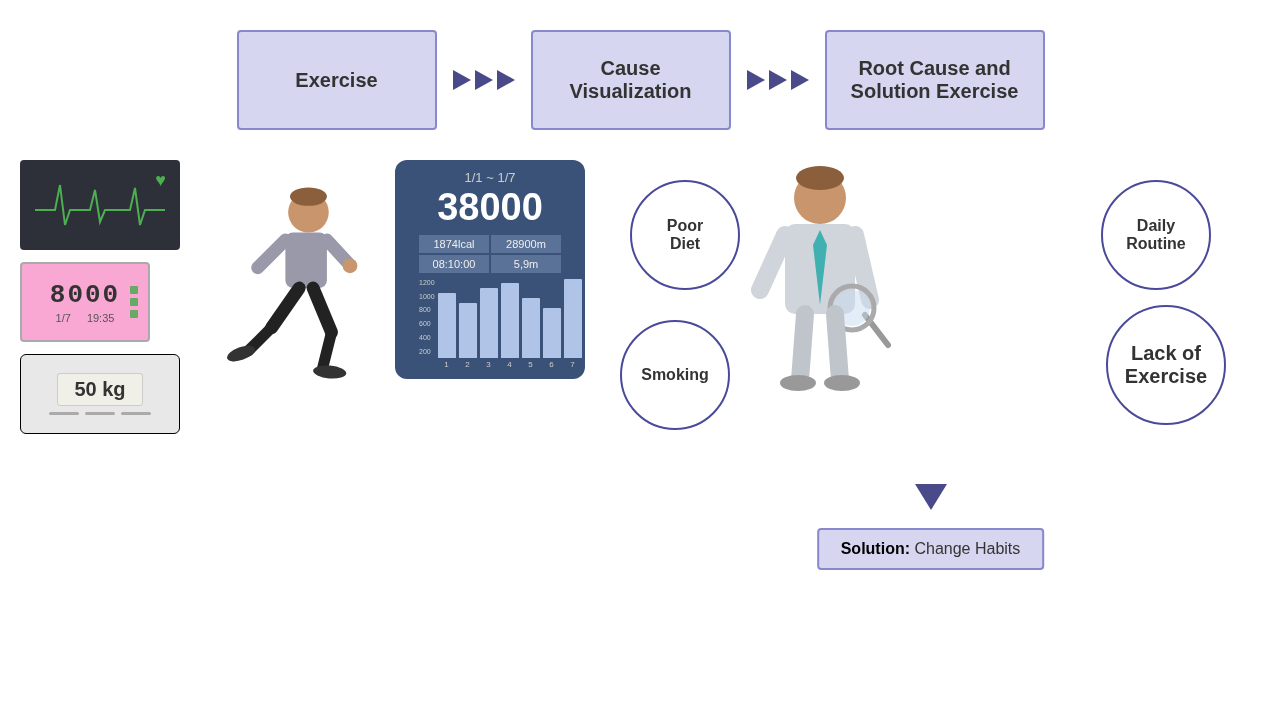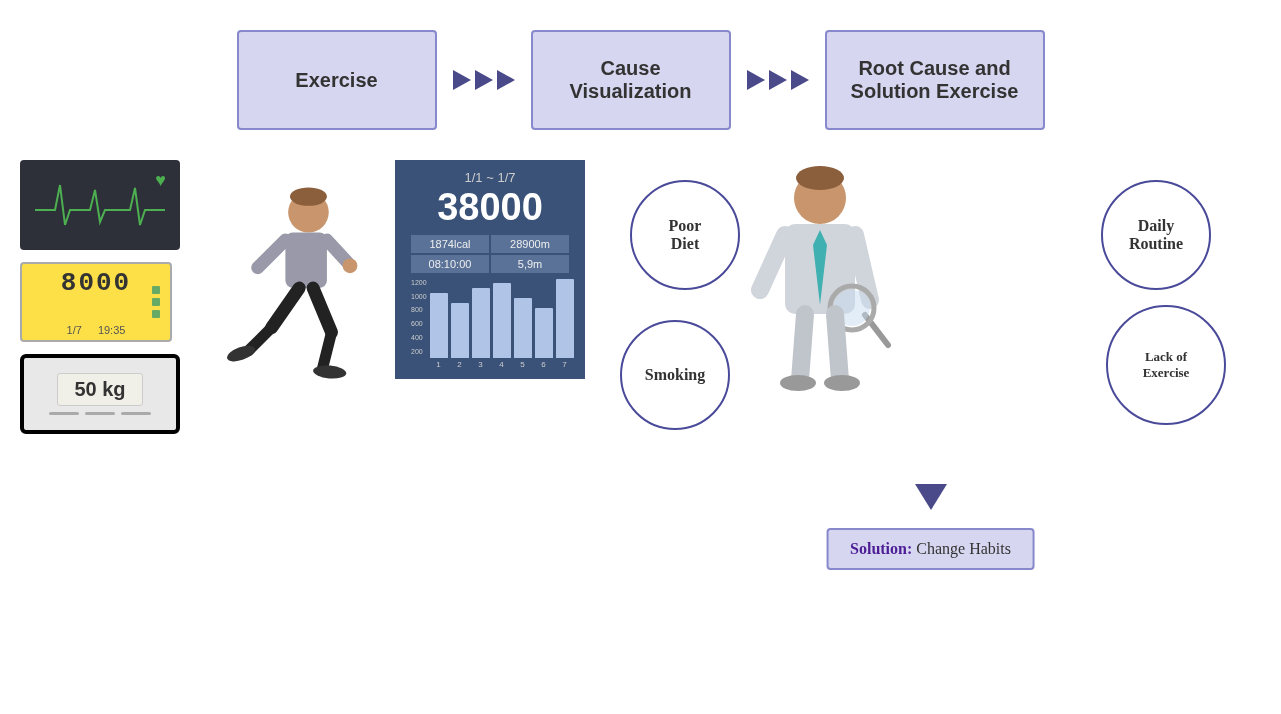--- a/index.html
+++ b/index.html
@@ -79,29 +79,29 @@
     .heart-icon {
       position: absolute;
       top: 10px;
       right: 14px;
       color: #4caf50;
       font-size: 18px;
     }
 
     
     .step-counter {
-      background: #fde047;
+      background: #f9a8d4;
       border: 2px solid #aaa;
       border-radius: 4px;
-      width: 152px;
+      width: 130px;
       height: 80px;
       display: flex;
       flex-direction: column;
       align-items: center;
-      justify-content: space-between;
+      justify-content: center;
       position: relative;
       padding: 4px 8px;
     }
     .step-counter .main-num {
       font-size: 26px;
       font-weight: bold;
       color: #333;
       font-family: 'Courier New', monospace;
       letter-spacing: 2px;
     }
@@ -124,21 +124,21 @@
     .step-dot {
       width: 8px;
       height: 8px;
       background: #66aa66;
       border-radius: 1px;
     }
 
     
     .scale-device {
       background: #e8e8e8;
-      border: 4px solid #000000;
+      border: 1px solid #000000;
       border-radius: 6px;
       width: 160px;
       height: 80px;
       display: flex;
       flex-direction: column;
       align-items: center;
       justify-content: center;
       position: relative;
     }
     .scale-display {
@@ -175,23 +175,23 @@
     
     .dataviz-panel {
       width: 200px;
       flex-shrink: 0;
       display: flex;
       align-items: flex-start;
       justify-content: center;
     }
     .data-card {
       background: #3a5278;
-      border-radius: 0;
+      border-radius: 12px;
       width: 190px;
-      padding: 10px 16px;
+      padding: 10px 24px;
       color: white;
     }
     .data-card .date-range {
       font-size: 13px;
       text-align: center;
       color: #ccc;
       margin-bottom: 2px;
     }
     .data-card .big-number {
       font-size: 38px;
@@ -221,21 +221,20 @@
     .chart-with-y {
       display: flex;
       align-items: flex-end;
     }
 
     
     .rootcause-panel {
       flex: 1;
       position: relative;
       min-height: 420px;
-      font-family: Liberation Serif, serif;
     }
 
     
     .cause-circle {
       position: absolute;
       border: 2.5px solid #4a4a9a;
       border-radius: 50%;
       display: flex;
       align-items: center;
       justify-content: center;
@@ -250,21 +249,21 @@
     .solution-box {
       position: absolute;
       background: #d6d6f0;
       border: 2px solid #8888cc;
       border-radius: 4px;
       padding: 10px 22px;
       font-size: 16px;
       color: #333;
     }
     .solution-box .sol-label {
-      color: #4c1d95;
+      color: #000000;
       font-weight: bold;
     }
 
     
     .down-arrow {
       position: absolute;
       width: 0;
       height: 0;
       border-left: 16px solid transparent;
       border-right: 16px solid transparent;
@@ -444,21 +443,21 @@
     <div class="cause-circle" style="width:110px;height:110px;top:20px;right:40px;">
       <span style="white-space:pre-line;font-size:16px;font-weight:bold;color:#333;">Daily
 Routine</span>
     </div>
 
     <div class="cause-circle" style="width:110px;height:110px;top:160px;left:10px;">
       <span style="font-size:16px;font-weight:bold;color:#333;">Smoking</span>
     </div>
 
     <div class="cause-circle" style="width:120px;height:120px;top:145px;right:25px;">
-      <span style="white-space:pre-line;font-size:13px;font-weight:bold;color:#333;text-align:center;">Lack of
+      <span style="white-space:pre-line;font-size:20px;font-weight:bold;color:#333;text-align:center;">Lack of
 Exercise</span>
     </div>
 
     <svg width="160" height="280" viewBox="0 0 160 280" style="position:absolute;top:0;left:130px;">
 
       <circle cx="80" cy="38" r="26" fill="#c8956c"></circle>
 
       <ellipse cx="80" cy="18" rx="24" ry="12" fill="#8B5E3C"></ellipse>
 
       <rect x="45" y="64" width="70" height="90" rx="10" fill="#d0d5dc"></rect>

